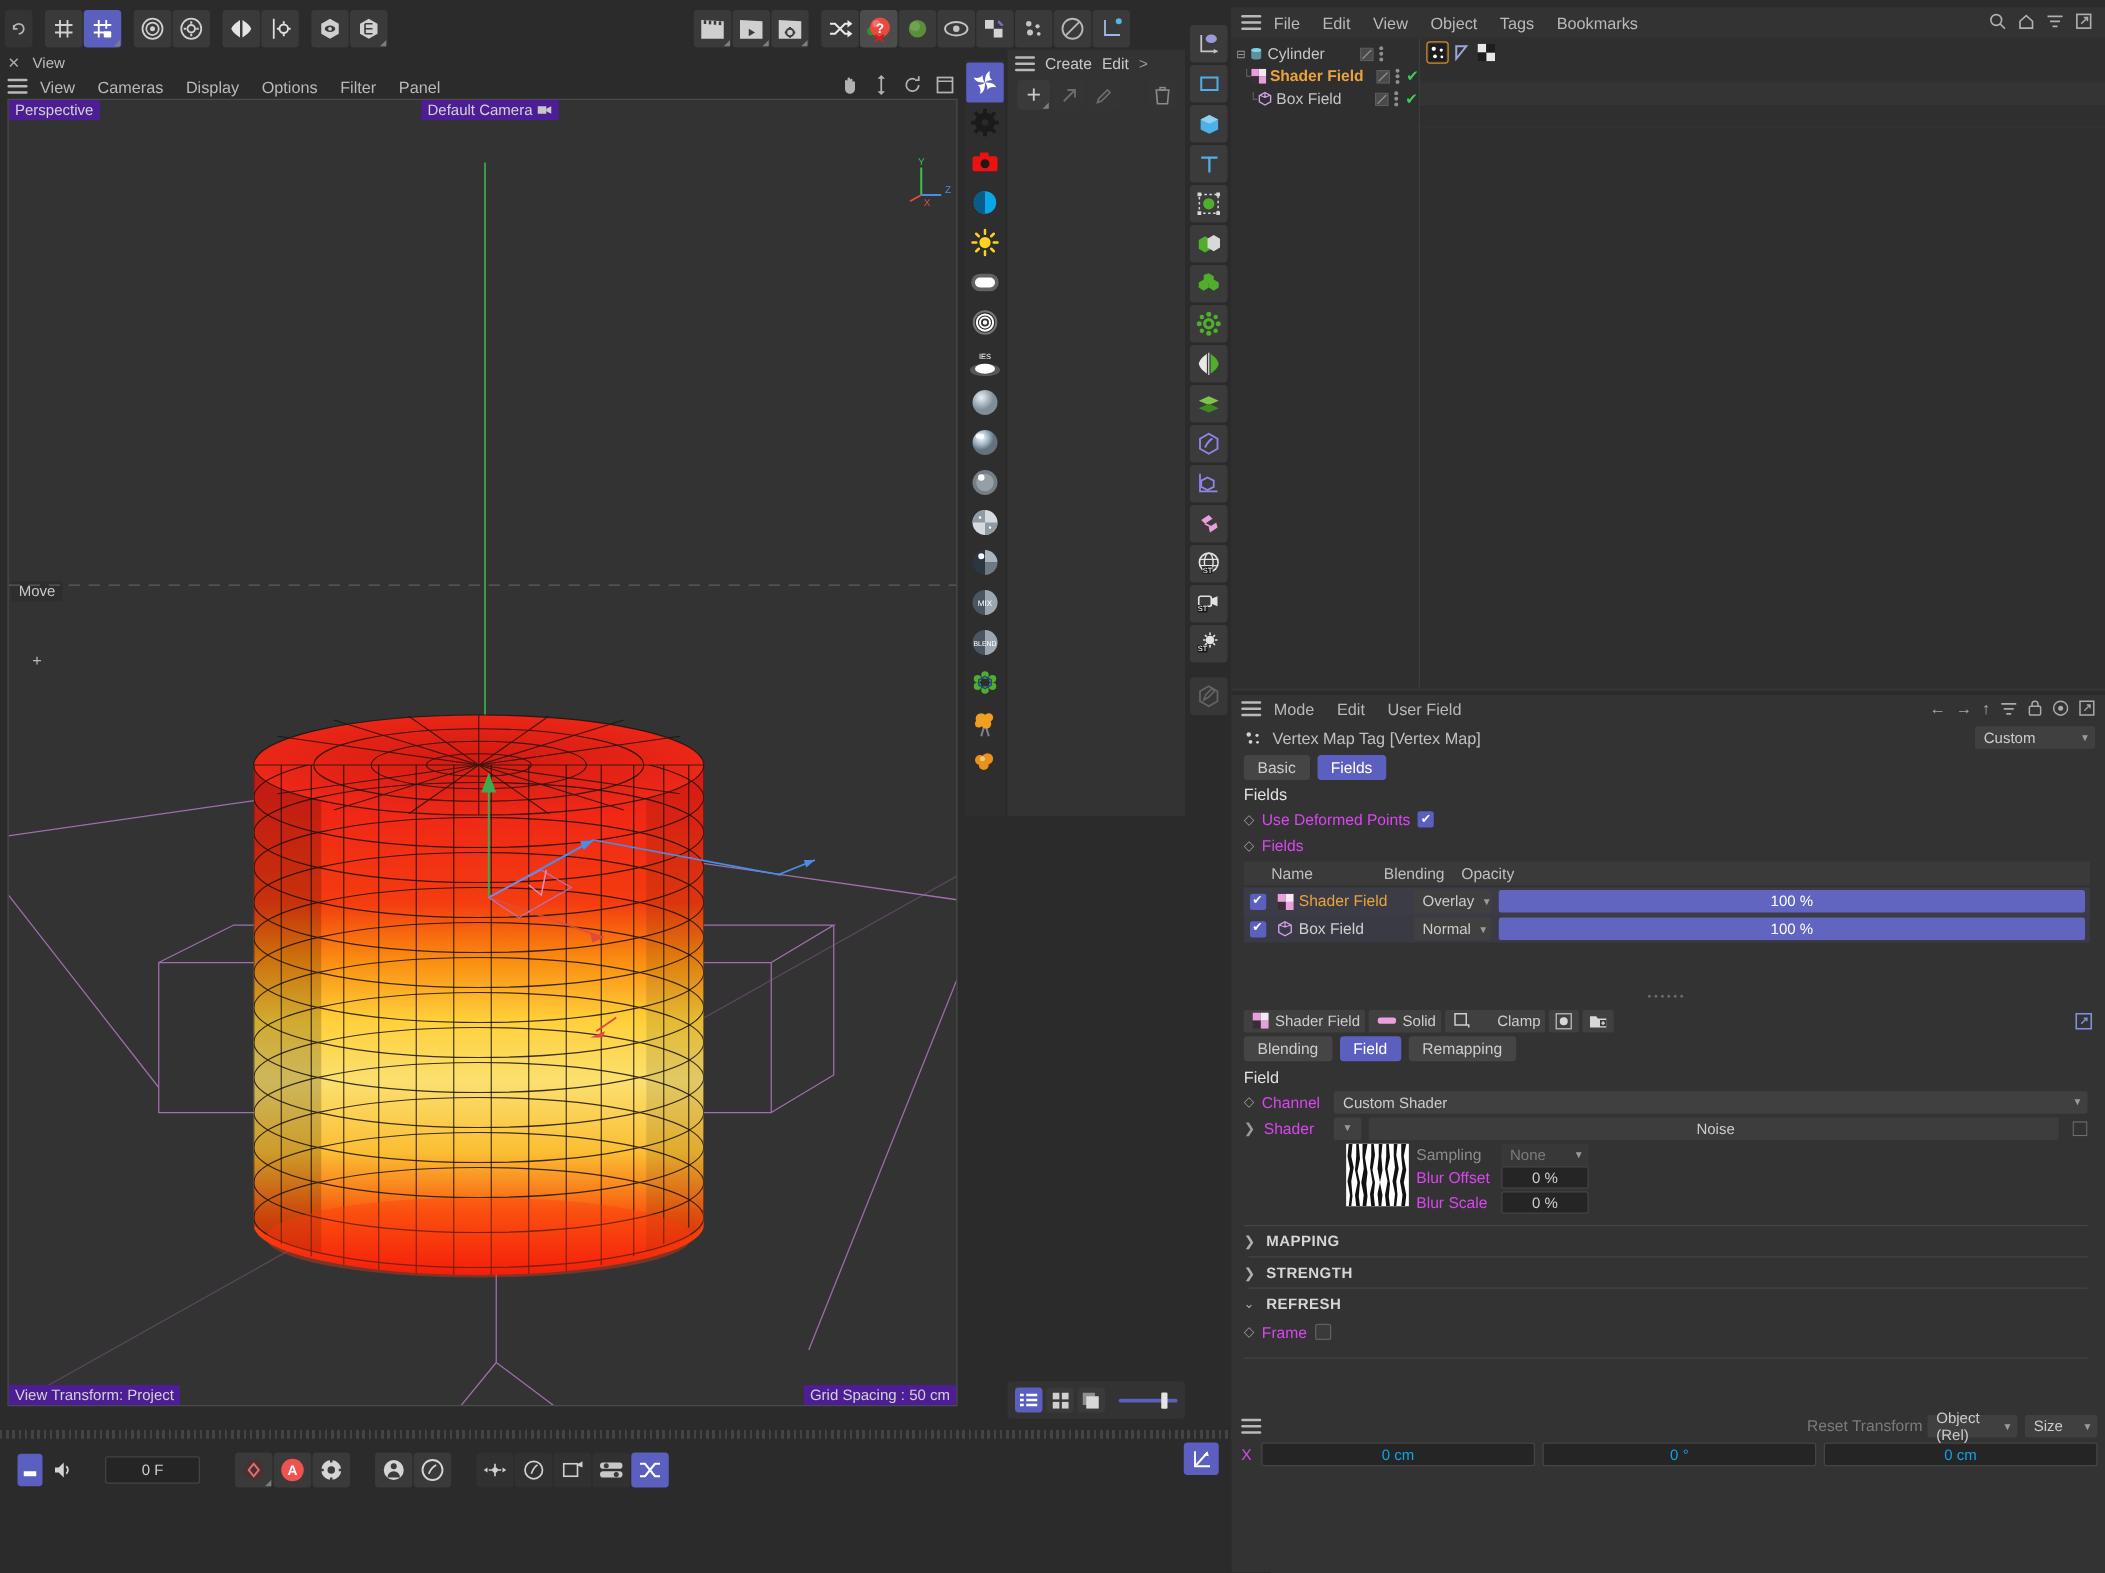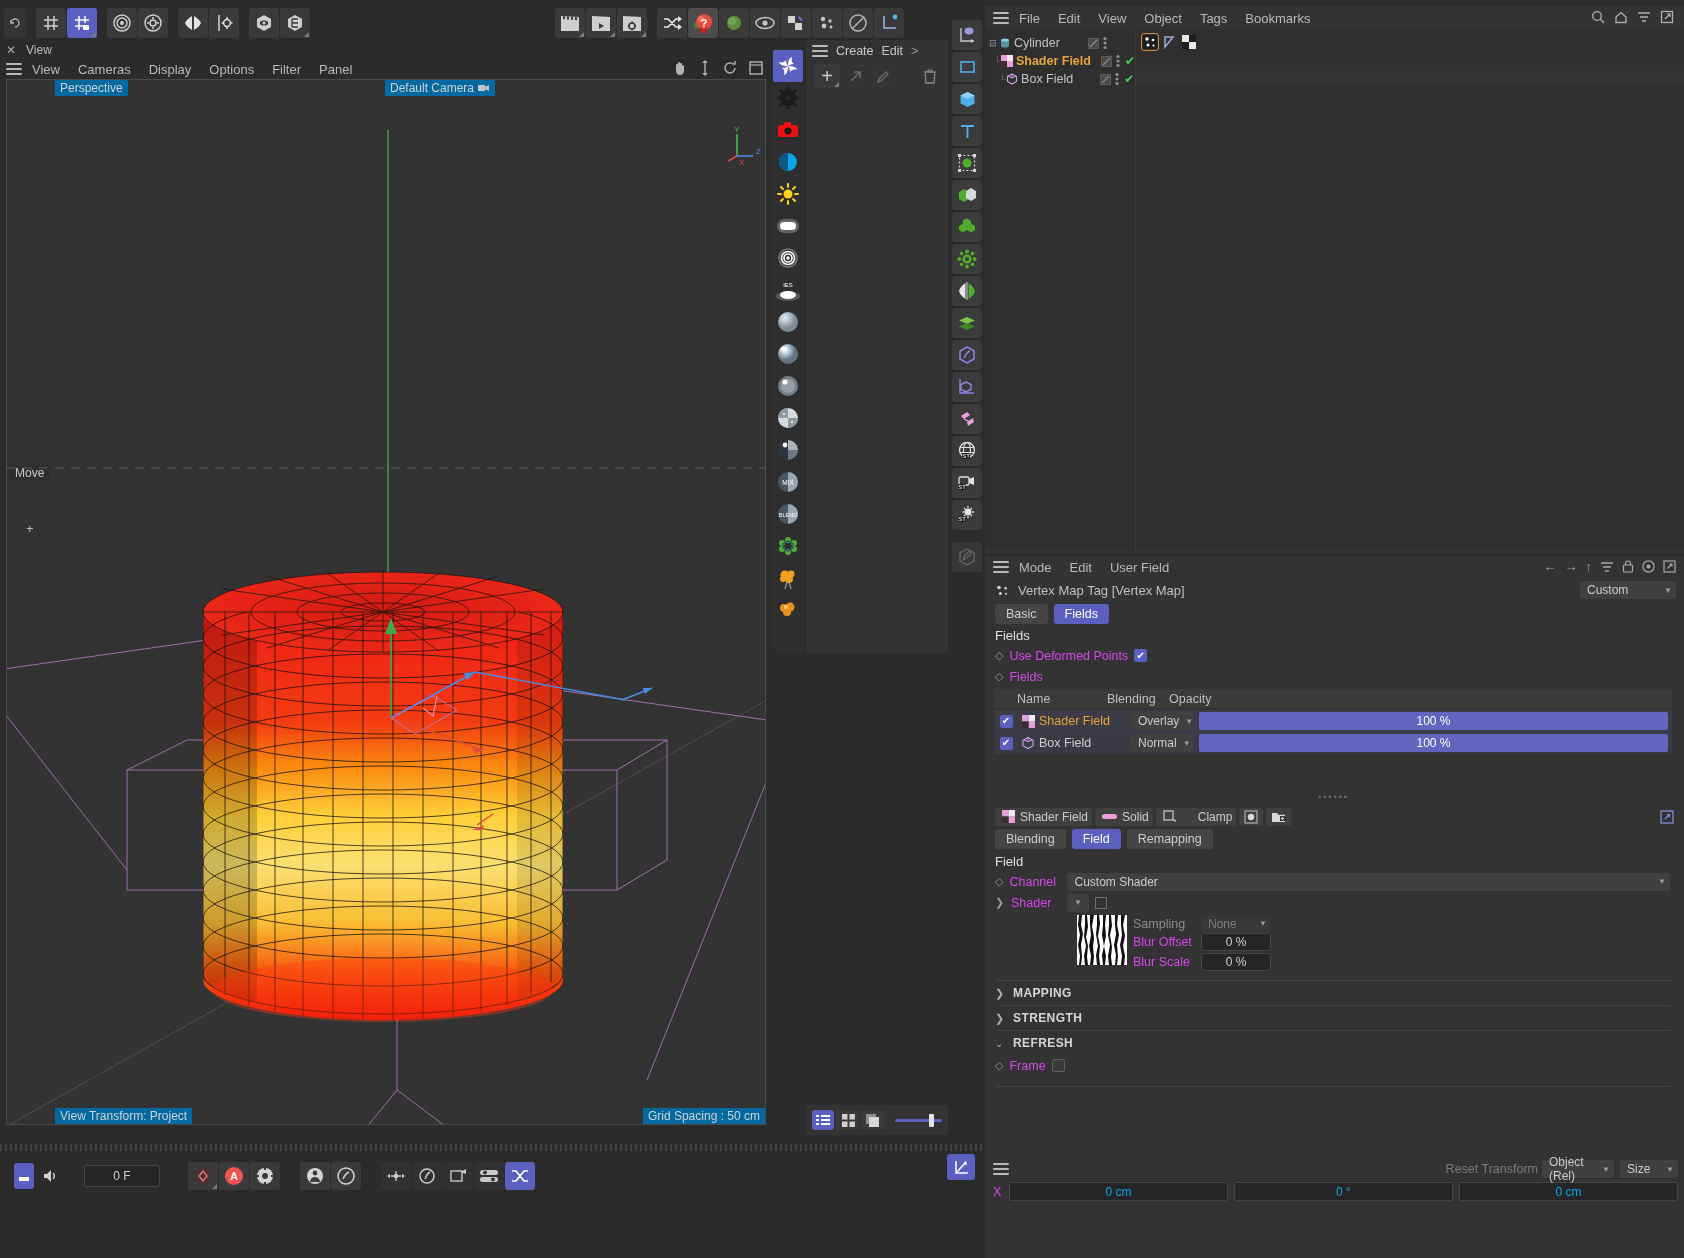--- a/index.html
+++ b/index.html
@@ -41,22 +41,22 @@
   #vpTitle { height:19px; display:flex; align-items:center; gap:10px; padding-left:6px;
              font-size:12px; color:#bdbdbd;}
   #vpMenu  { height:20px; display:flex; align-items:center; gap:2px; padding-left:6px;
              position:relative;}
   #vpMenuRight { position:absolute; right:8px; top:1px; display:flex; gap:10px; align-items:center;}
   #vpCanvas {
     position:relative; margin:0 6px; height:1046px; width:760px;
     background:#333333; border:1px solid #4a4a4a; overflow:hidden;
   }
 
-  .vp-tag { position:absolute; background:#0369a1; color:#d2d2d2; font-size:12px;
-            padding:1px 5px;margin-left:48px; }
+  .vp-tag { position:absolute; background:#4c1d95; color:#d2d2d2; font-size:12px;
+            padding:1px 5px; }
 
   
   #objMgr { left:985px; top:6px; width:699px; height:547px; background:#333; }
   #omMenu { height:24px; display:flex; align-items:center; gap:2px; padding-left:8px;
             position:relative; background:#333;}
   #omMenuRight{ position:absolute; right:10px; top:4px; display:flex; gap:9px;}
   #omBody { display:flex; height:520px; }
   #omTree { width:150px; background:#2f2f2f; padding-top:4px; }
   .tree-row { height:18px; display:flex; align-items:center; font-size:12.5px;
               padding-left:4px; color:#c4c4c4; white-space:nowrap;}
@@ -1260,20 +1260,23 @@
       <span class="caret">▼</span>
     </span>
   </div>
 
   <div class="row">
     <span style="color:#9a9a9a;font-size:11px;width:10px;">❯</span>
     <span class="lbl" style="width:50px;">Shader</span>
     <span class="dropdown" style="width:22px;justify-content:center;padding:0;">
       <span class="caret">▼</span>
     </span>
+    <span class="dropdown" style="flex:1;justify-content:center;margin-right:5px;background:#3d3d3d;">
+      <span>Noise</span>
+    </span>
     <span style="margin-right:14px;">
       <svg width="12" height="12" viewBox="0 0 12 12">
           <rect x="0.5" y="0.5" width="11" height="11" stroke="#6e6e6e" stroke-width="1" fill="none"></rect>
         </svg>
       </span>
   </div>
 
   <div style="display:flex;align-items:flex-start;padding-left:92px;margin-top:2px;">
     <div style="width:50px;height:50px;flex:0 0 50px;overflow:hidden;background:#fff;">
       <svg width="50" height="50" viewBox="0 0 50 50">
@@ -1330,21 +1333,21 @@
   </div>
   <div class="row">
     <span class="diam">◇</span>
     <span class="lbl">Frame</span>
     <span class="chk off"></span>
   </div>
   <div style="margin:10px 14px 0 10px;" class="divline"></div>
 </div>
 
 <div id="coordBar" class="abs">
-  <div style="height:26px;display:flex;align-items:center;padding-left:8px;gap:8px;position:relative;margin-top:28px;">
+  <div style="height:26px;display:flex;align-items:center;padding-left:8px;gap:8px;position:relative;">
     <span class="hamb">
         <i></i>
         <i></i>
         <i></i>
       </span>
     <span class="abs" style="right:146px;color:#7b7b7b;font-size:12.5px;">Reset Transform</span>
     <span class="dropdown abs" style="right:70px;top:4px;width:72px;justify-content:space-between;">
       <span>Object (Rel)</span>
       <span class="caret">▼</span>
     </span>

